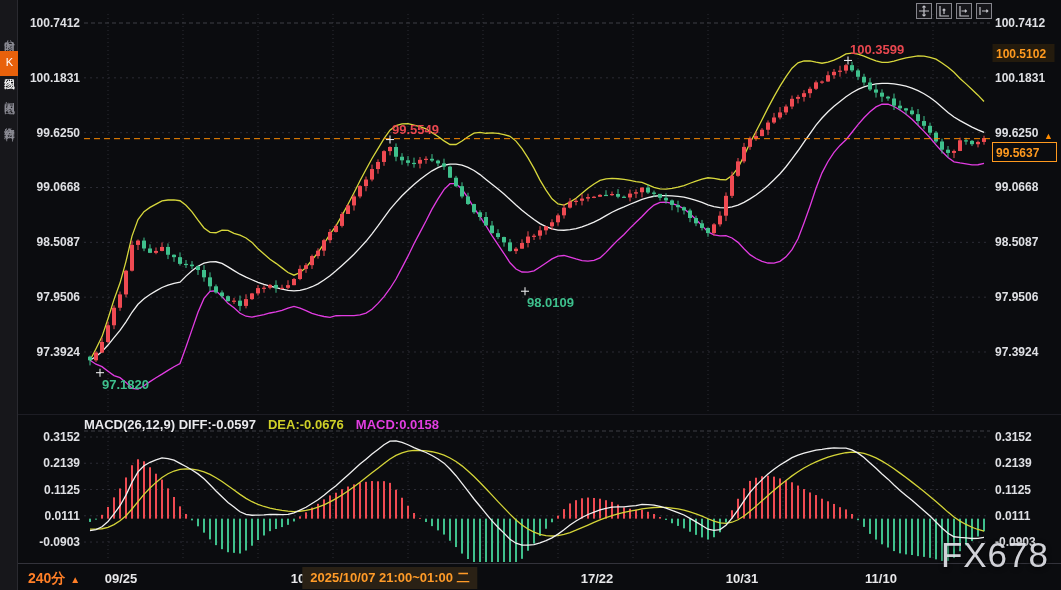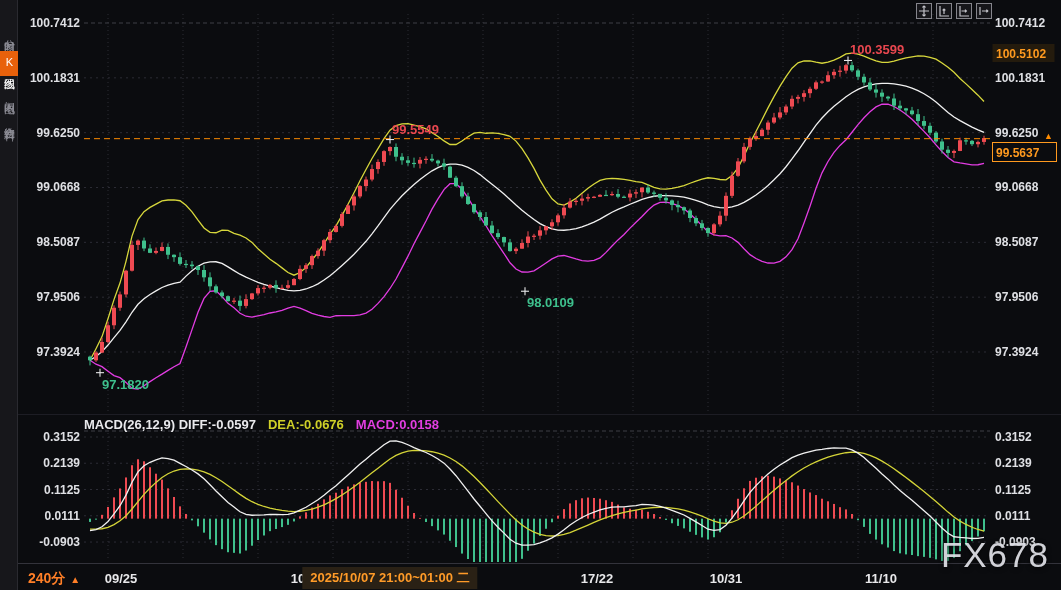--- a/index.html
+++ b/index.html
@@ -643,19 +643,19 @@
       <span class="macd-dea">DEA:-0.0676</span>
       <span class="macd-m">MACD:0.0158</span>
     </div>
 
     <div class="footer" id="footer">
       <span class="f-interval"><span>240分</span><span class="f-arrow">▲</span></span>
     <div class="f-date" style="left: 103px;">09/25</div>
         <div class="f-date" style="left: 248px; margin-left: 41px;">10/03</div>
         <div class="f-date hl" style="left: 372px;">2025/10/07 21:00~01:00 二</div>
         <div class="f-date" style="left: 579px;">17/22</div>
-        <div class="f-date" style="left: 708px;">10/31</div>
+        <div class="f-date" style="left: 724px;">10/31</div>
         <div class="f-date" style="left: 863px;">11/10</div>
       </div>
 
     <div class="watermark">FX678</div>
   </div>
 </div>
 
 </body></html>

